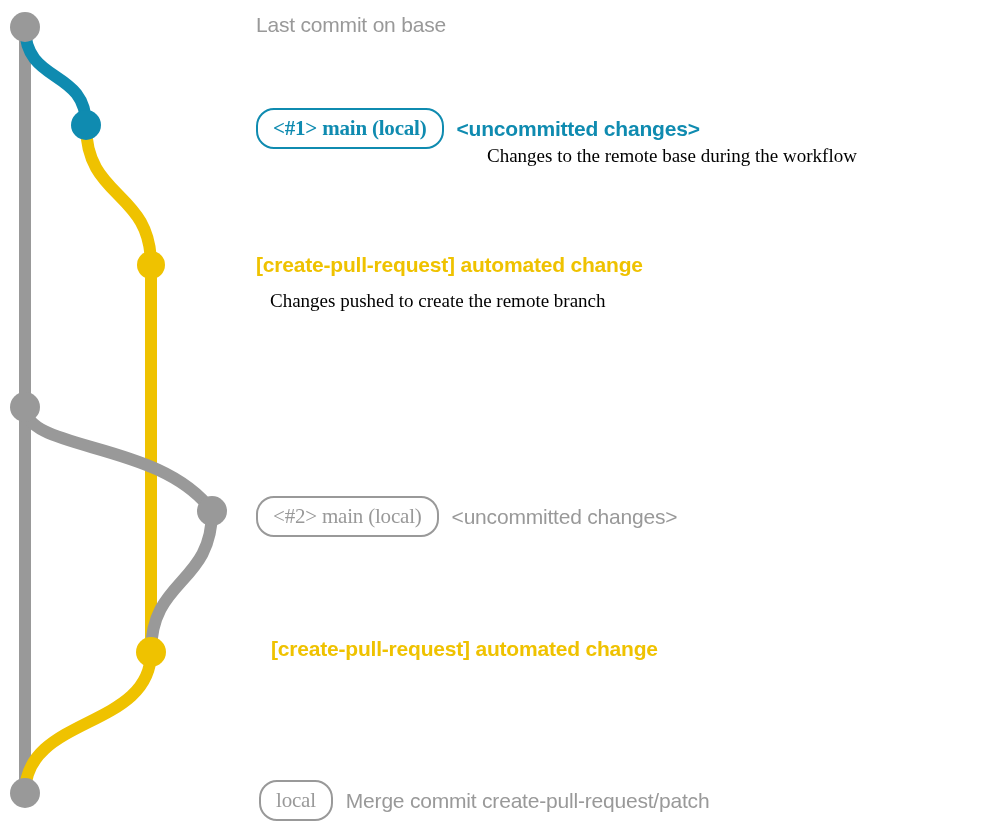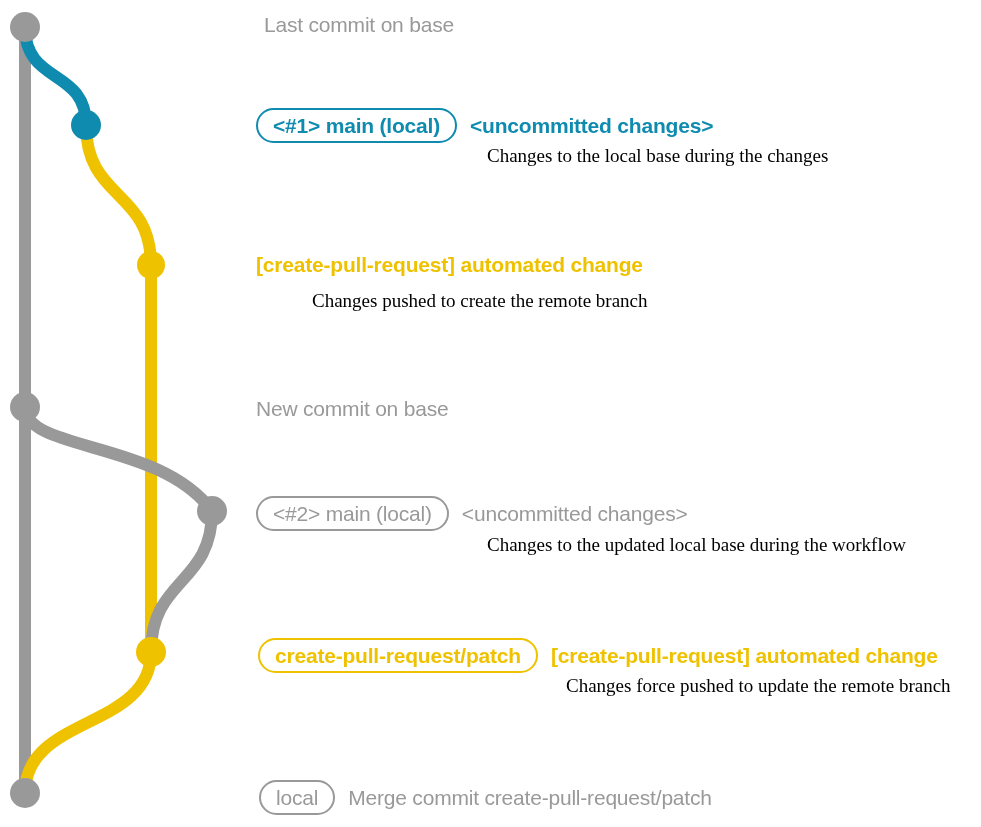--- a/index.html
+++ b/index.html
@@ -15,27 +15,28 @@
 
   svg#graph{position:absolute;left:0;top:0;width:981px;height:827px;}
 
   .row{position:absolute;display:flex;align-items:center;}
 
   .badge{
     display:inline-flex;align-items:center;justify-content:center;
     box-sizing:border-box;
     border:2px solid currentColor;
     border-radius:18px;
-    height:35px;
+    height:41px;
     padding:0 15px;
     font-size:21px;
     font-weight:700;
     letter-spacing:-0.2px;
     white-space:nowrap;
     line-height:1;
+    font-family:Liberation Serif, serif;
   }
   .badge.thin{font-weight:400;}
 
   .subject{
     font-size:21px;
     font-weight:700;
     white-space:nowrap;
     letter-spacing:-0.2px;
     line-height:1;
   }
@@ -78,53 +79,47 @@
 
     <circle cx="25" cy="27" r="15" fill="#999999"></circle>
     <circle cx="86" cy="125" r="15" fill="#0f8bb0"></circle>
     <circle cx="151" cy="265" r="14" fill="#efc200"></circle>
     <circle cx="25" cy="407" r="15" fill="#999999"></circle>
     <circle cx="212" cy="511" r="15" fill="#999999"></circle>
     <circle cx="151" cy="652" r="15" fill="#efc200"></circle>
     <circle cx="25" cy="793" r="15" fill="#999999"></circle>
   </svg>
 
-  <div class="row" style="left:264px;top:14px;text-align:center;">
+  <div class="row" style="left:256px;top:14px;text-align:center;">
     <span class="subject plain lbl-gray">Last commit on base</span>
   </div>
 
   <div class="row" style="left:256px;top:108px;">
     <span class="badge lbl-blue">&lt;#1&gt; main (local)</span>
     <span class="gap"></span>
     <span class="subject lbl-blue">&lt;uncommitted changes&gt;</span>
   </div>
-  <div class="desc" style="left:487px;top:146px;">Changes to the local base during the changes</div>
+  <div class="desc" style="left:487px;top:146px;">Changes to the remote base during the workflow</div>
 
   <div class="row" style="left:256px;top:254px;">
     <span class="subject lbl-yellow">[create-pull-request] automated change</span>
   </div>
-  <div class="desc" style="left:270px;top:291px;margin-left:42px;">Changes pushed to create the remote branch</div>
+  <div class="desc" style="left:270px;top:291px;">Changes pushed to create the remote branch</div>
 
-  <div class="row" style="left:256px;top:398px;">
-    <span class="subject plain lbl-gray">New commit on base</span>
-  </div>
 
   <div class="row" style="left:256px;top:496px;justify-content:space-between;">
     <span class="badge thin lbl-gray">&lt;#2&gt; main (local)</span>
     <span class="gap"></span>
     <span class="subject plain lbl-gray">&lt;uncommitted changes&gt;</span>
   </div>
-  <div class="desc" style="left:487px;top:535px;">Changes to the updated local base during the workflow</div>
 
   <div class="row" style="left:258px;top:638px;">
-    <span class="badge lbl-yellow">create-pull-request/patch</span>
     <span class="gap"></span>
     <span class="subject lbl-yellow">[create-pull-request] automated change</span>
   </div>
-  <div class="desc" style="left:566px;top:676px;">Changes force pushed to update the remote branch</div>
 
   <div class="row" style="left:259px;top:780px;">
     <span class="badge thin lbl-gray">local</span>
     <span class="gap"></span>
     <span class="subject plain lbl-gray">Merge commit create-pull-request/patch</span>
   </div>
 
 </div>
 
 </body></html>

